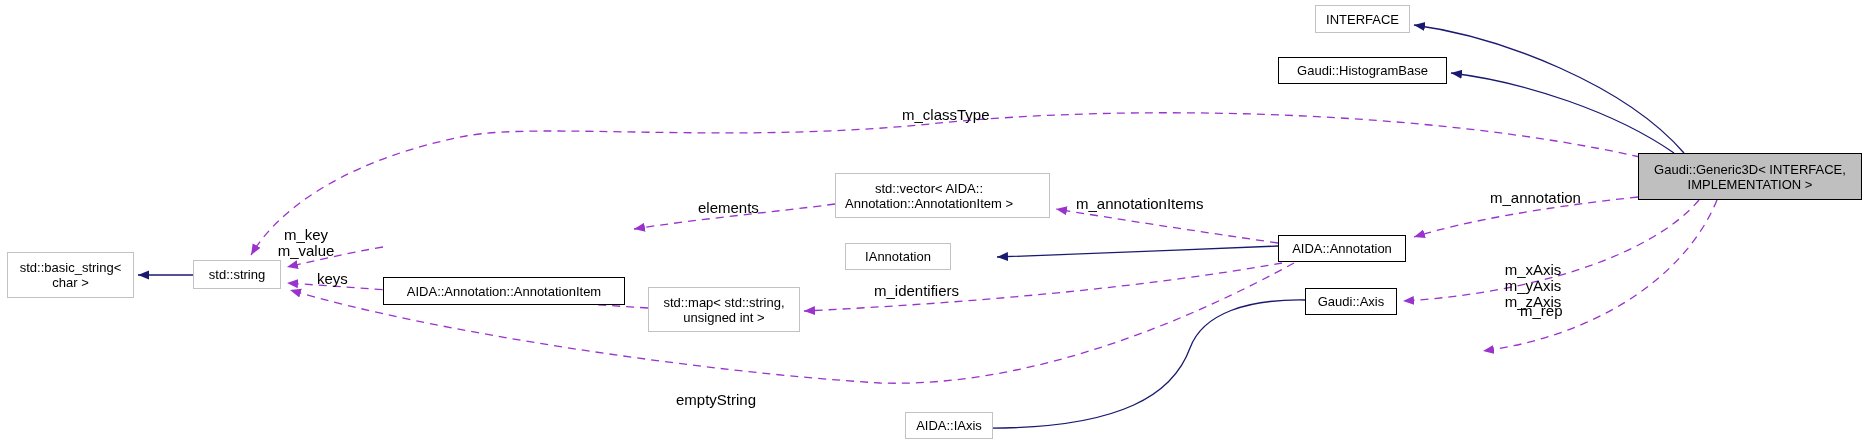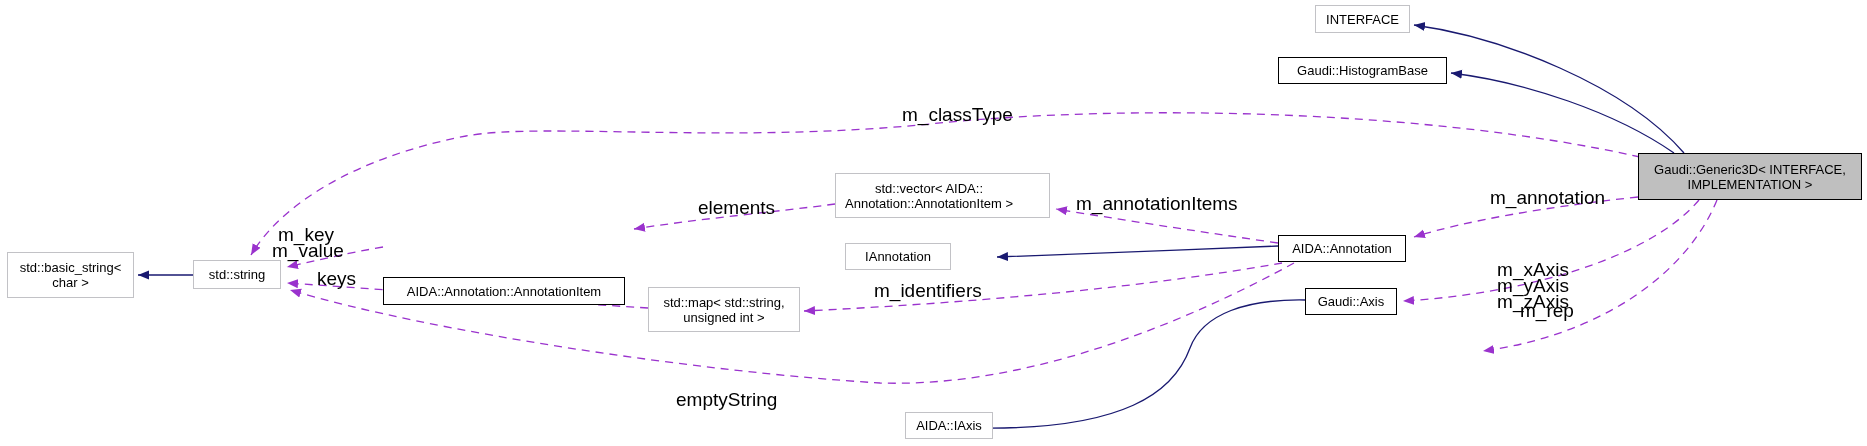--- a/index.html
+++ b/index.html
@@ -21,21 +21,21 @@
     font-size:13px;line-height:15px;
     text-align:center;
     white-space:pre-line;
   }
   .node.doc{border:1.5px solid #000000;}
   .node.current{background:#bfbfbf;border:1.5px solid #000000;}
   .node.align-left{justify-content:flex-start;text-align:center;padding-left:9px;}
   .edge-label{
     position:absolute;
     color:#000;
-    font-size:19px;line-height:16px;
+    font-size:15px;line-height:16px;
     white-space:pre-line;
   }
   .edge-label.center{text-align:center;}
 </style>
 </head>
 <body>
 
 <div class="canvas">
 
   <svg class="edges" viewBox="0 0 1867 446">

